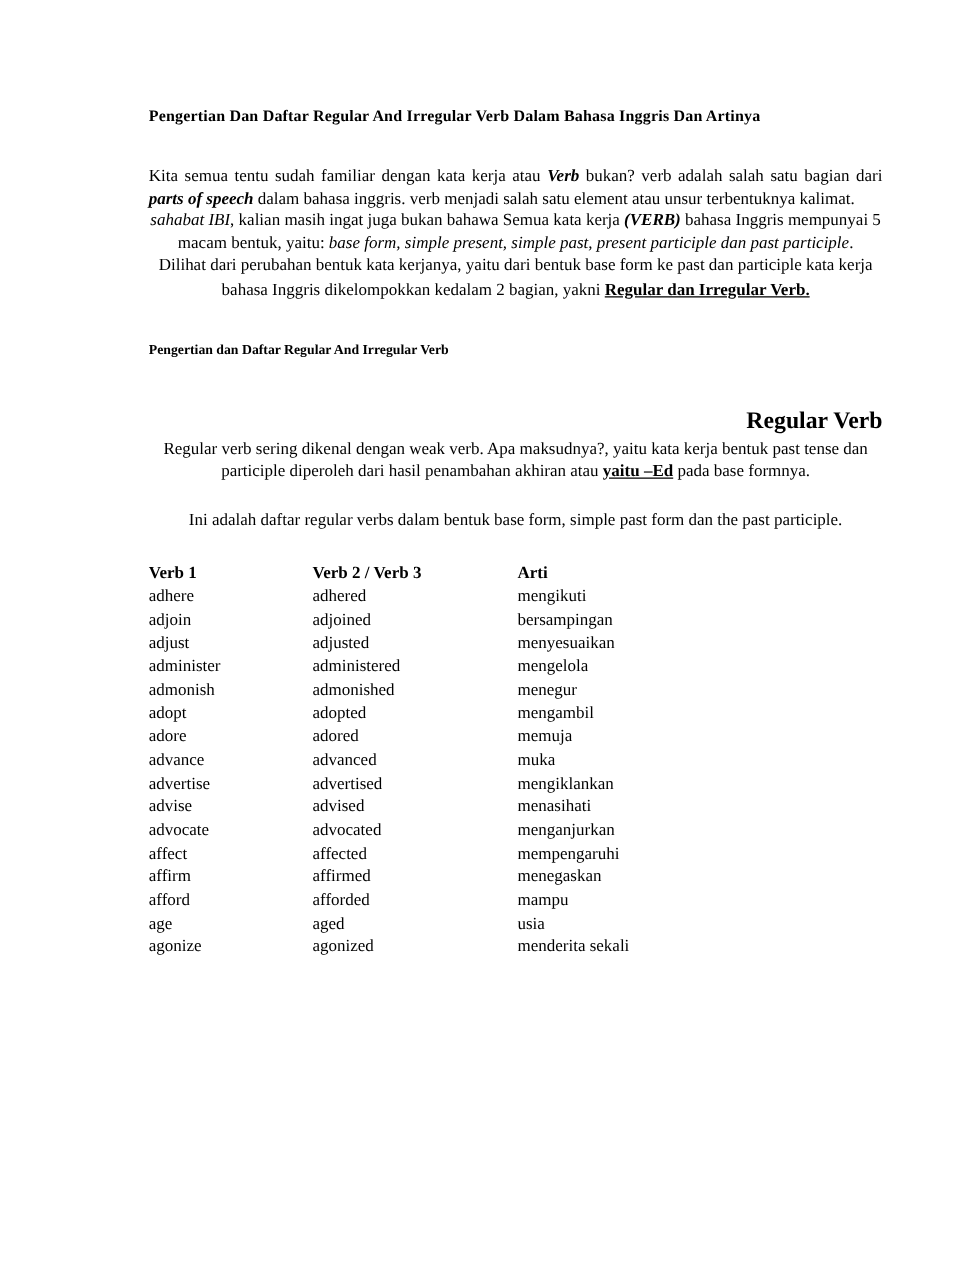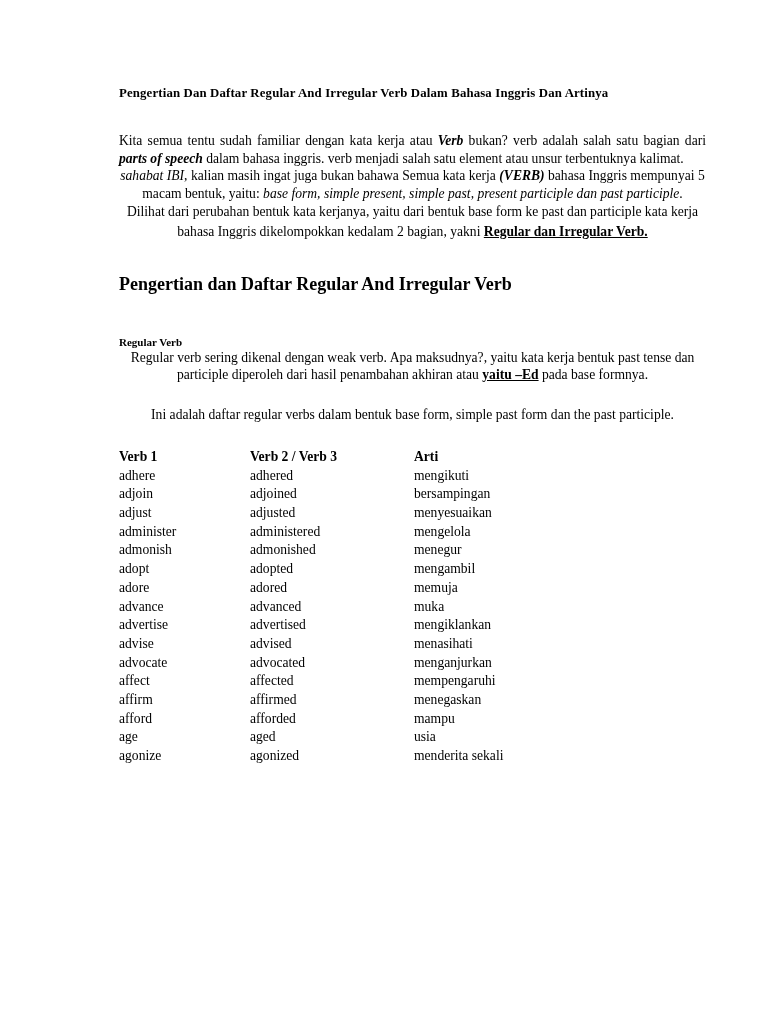--- a/index.html
+++ b/index.html
@@ -52,30 +52,31 @@
   .gap-after-title { height: 30px; }
   .gap-md { height: 22px; }
   .gap-lg { height: 32px; }
   .gap-xl { height: 38px; }
   .i   { font-style: italic; }
   .bi  { font-weight: bold; font-style: italic; }
   .biu { font-weight: bold; text-decoration: underline; }
 
   
   .heading-main {
-    font-size: 18px;
+    font-size: 11px;
     font-weight: bold;
     margin: 0;
     line-height: 1.3;
   }
   .heading-sub {
-    font-size: 11px;
+    font-size: 19px;
     font-weight: bold;
     margin: 0;
     line-height: 1.3;
+    text-align: right;
   }
 
   
   .verb-table {
     border-collapse: collapse;
     font-size: 13.6px;
     width: 520px;
     table-layout: fixed;
   }
   .verb-table td, .verb-table th {

